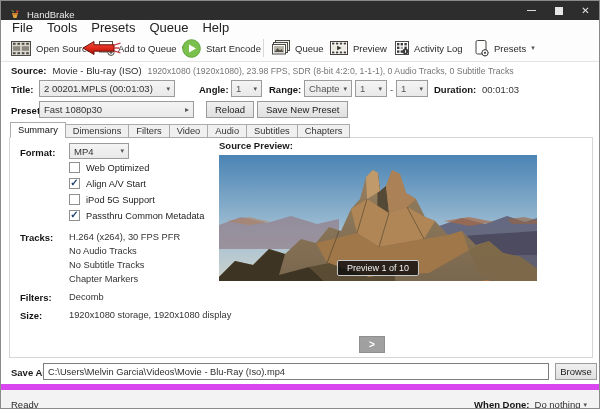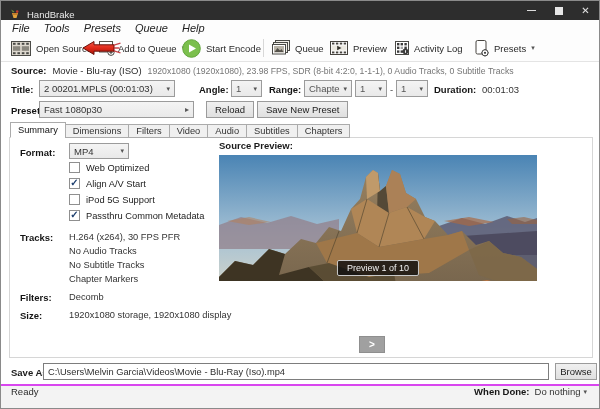--- a/index.html
+++ b/index.html
@@ -15,21 +15,21 @@
   .tb-logo { margin-left:8px; width:12px; height:12px; flex:0 0 auto; }
   .tb-title { color:#e9e9e9; font-size:9.5px; margin-left:6px; }
   .tb-controls { margin-left:auto; display:flex; height:100%; }
   .win-btn { width:27px; height:100%; display:flex; align-items:center; justify-content:center; color:#dcdcdc; font-size:10px; }
   .min-glyph { width:9px; height:1px; background:#dcdcdc; display:block; }
   .max-glyph { width:8px; height:8px; border:1.5px solid #e6e6e6; background:#e6e6e6; display:block; }
   .close-glyph { font-size:10px; color:#e3e3e3; line-height:1; }
   
   .menubar { position:absolute; left:0; top:19px; width:100%; height:15px;
     background:#fdfdfd; display:flex; align-items:center; padding-left:4px; }
-  .menu-item { padding:0 7px; color:#222; font-size:11px;font-style:italic; }
+  .menu-item { padding:0 7px; color:#222; font-size:13px; }
   
   .toolbar { position:absolute; left:0; top:34px; width:100%; height:27px;
     background:#fdfdfd; border-bottom:1px solid #e4e4e4; }
   .tool-group { position:absolute; top:0; height:26px; display:flex; align-items:center; gap:5px; color:#2a2a2a; font-size:9.5px; white-space:nowrap; }
   .tool-sep { position:absolute; top:4px; width:1px; height:18px; background:#d8d8d8; }
   .caret { font-size:7px; color:#555; }
   .annot-arrow { position:absolute; left:81px; top:4px; width:40px; height:18px; z-index:5; }
   
   .row-label { font-weight:bold; color:#151515; }
   .source-row { position:absolute; left:10px; top:64px; display:flex; gap:6px; align-items:center; white-space:nowrap; }
@@ -69,21 +69,21 @@
   .next-btn { position:absolute; left:358px; top:335px; width:26px; height:17px;
     background:#a0a0a0; border:1px solid #8f8f8f; color:#fff; font-size:10px; font-weight:bold;
     display:flex; align-items:center; justify-content:center; }
   
   .saveas-label { position:absolute; left:10px; top:366px; font-weight:bold; font-size:9.5px; }
   .saveas-input { position:absolute; left:42px; top:362px; width:506px; height:17px;
     border:1px solid #7d7d7d; background:#fff; font-family:"Liberation Sans",sans-serif;
     font-size:9.3px; color:#2e2e2e; padding:0 4px; }
   
   .statusbar { position:absolute; left:0; top:383px; width:100%; height:26px;
-    background:#f3f3f3; border-top:2px solid #d946ef; display:flex; align-items:flex-start; }
+    background:#f3f3f3; border-top:6px solid #d946ef; display:flex; align-items:flex-end; }
   .status-text { margin-left:10px; font-size:9.5px; color:#2b2b2b; }
   .whendone { margin-left:auto; margin-right:12px; display:flex; align-items:center; gap:5px; font-size:9.5px; }
   .whendone .val { color:#333; display:flex; align-items:center; gap:3px; }
 </style>
 </head>
 <body>
 
 <div class="window">
 
   <div class="titlebar">

